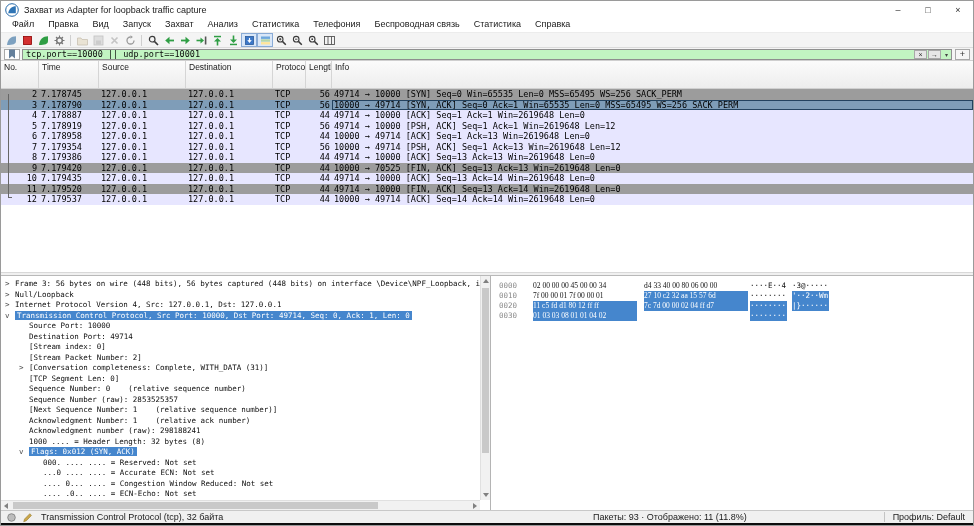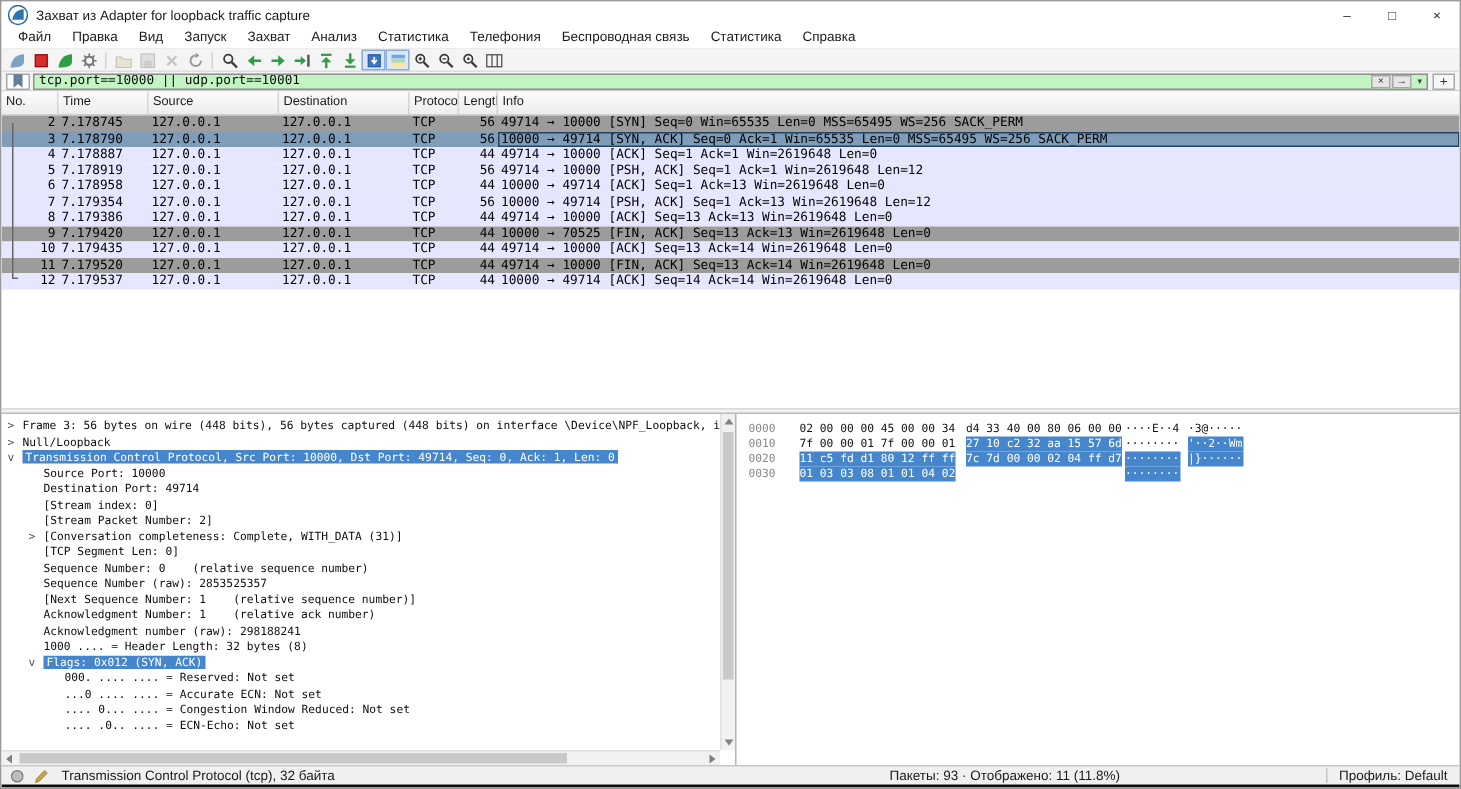--- a/index.html
+++ b/index.html
@@ -25,21 +25,21 @@
   
   .filterbar{height:13px;background:#f4f4f4;display:flex;align-items:center;padding:1px 3px;flex-shrink:0;border-bottom:1px solid #cfcfcf;}
   .bookmark-box{width:16px;height:11px;border:1px solid #a8a8a8;background:#fdfdfd;display:flex;align-items:center;justify-content:center;margin-right:2px;flex-shrink:0;}
   .filter-field{flex:1;height:11px;background:#c2f5c2;border:1px solid #8f8f8f;display:flex;align-items:center;overflow:hidden;}
   .filter-text{flex:1;font-family:"DejaVu Sans Mono",monospace;font-size:8.5px;color:#0a0a0a;padding-left:3px;white-space:pre;}
   .ffbtn{width:13px;height:9px;background:#e6e6e6;border:1px solid #a8a8a8;display:flex;align-items:center;justify-content:center;font-size:7px;color:#333;margin-right:1px;flex-shrink:0;}
   .fcaret{font-size:6px;color:#444;padding:0 3px;flex-shrink:0;}
   .add-btn{width:15px;height:11px;border:1px solid #a8a8a8;background:#f6f6f6;display:flex;align-items:center;justify-content:center;font-size:9px;color:#333;margin-left:3px;flex-shrink:0;}
   
   .plist{flex:1;display:flex;flex-direction:column;background:#ffffff;position:relative;overflow:hidden;}
-  .phead{height:16px;display:flex;background:linear-gradient(#fbfbfb,#ededed);border-bottom:1px solid #d0d0d0;flex-shrink:0;}
+  .phead{height:28px;display:flex;background:linear-gradient(#fbfbfb,#ededed);border-bottom:1px solid #d0d0d0;flex-shrink:0;}
   .hcell{font-size:8.5px;color:#1a1a1a;border-right:1px solid #d5d5d5;padding:0 3px;line-height:12px;overflow:hidden;white-space:nowrap;flex-shrink:0;}
   .phead .hcell:nth-of-type(1){width:38px;}
   .phead .hcell:nth-of-type(2){width:60px;}
   .phead .hcell:nth-of-type(3){width:87px;}
   .phead .hcell:nth-of-type(4){width:87px;}
   .phead .hcell:nth-of-type(5){width:33px;}
   .phead .hcell:nth-of-type(6){width:26px;}
   .phead .hcell:nth-of-type(7){flex:1;border-right:none;}
   .prows{position:relative;}
   .prow{display:flex;height:10.5px;line-height:10.5px;font-family:"DejaVu Sans Mono",monospace;font-size:8.5px;color:#000;}
@@ -79,21 +79,21 @@
   .hthumb{position:absolute;top:1px;bottom:1px;left:12px;width:365px;background:#c9c9c9;}
   .harrow{position:absolute;top:0;bottom:0;width:10px;display:flex;align-items:center;justify-content:center;}
   .harrow.left{left:0;} .harrow.right{right:0;}
   .tri-left{width:0;height:0;border-top:3px solid transparent;border-bottom:3px solid transparent;border-right:4px solid #808080;}
   .tri-right{width:0;height:0;border-top:3px solid transparent;border-bottom:3px solid transparent;border-left:4px solid #808080;}
   
   .hexpane{flex:1;background:#ffffff;border-left:1px solid #b4b4b4;padding:5px 0 0 8px;overflow:hidden;}
   .hexline{height:10px;line-height:10px;font-family:"DejaVu Sans Mono",monospace;font-size:7.5px;white-space:pre;color:#111;}
   .off{display:inline-block;width:26px;color:#8a8a8a;margin-right:8px;}
   .hseg{display:inline-block;white-space:pre;}
-  .w23{width:104px;}
+  .w23{width:104px;font-family:Liberation Serif, serif;}
   .w8{width:37px;}
   .g2{margin-left:7px;}
   .ga{margin-left:2px;}
   .g1{margin-left:5px;}
   .hl{background:#4586cd;color:#fff;}
   
   .statusbar{height:13px;background:#f0f0f0;border-top:1px solid #c8c8c8;display:flex;align-items:center;font-size:9px;color:#1a1a1a;flex-shrink:0;}
   .status-left{width:592px;display:flex;align-items:center;overflow:hidden;flex-shrink:0;}
   .sicon{width:12px;height:11px;display:flex;align-items:center;justify-content:center;margin-left:4px;flex-shrink:0;}
   .status-left-text{margin-left:8px;white-space:nowrap;}
@@ -407,20 +407,21 @@
   <div class="splitter"></div>
 
   <div class="bottom">
     <div class="dpane">
       <div class="dcontent">
 
           <div class="dline i0"><span class="exp">&gt;</span><span class="txt">Frame 3: 56 bytes on wire (448 bits), 56 bytes captured (448 bits) on interface \Device\NPF_Loopback, id 0</span></div>
 
           <div class="dline i0"><span class="exp">&gt;</span><span class="txt">Null/Loopback</span></div>
 
+          <div class="dline i0"><span class="exp">&gt;</span><span class="txt">Internet Protocol Version 4, Src: 127.0.0.1, Dst: 127.0.0.1</span></div>
 
           <div class="dline i0"><span class="exp">v</span><span class="txt dsel">Transmission Control Protocol, Src Port: 10000, Dst Port: 49714, Seq: 0, Ack: 1, Len: 0</span></div>
 
           <div class="dline i1"><span class="exp"></span><span class="txt">Source Port: 10000</span></div>
 
           <div class="dline i1"><span class="exp"></span><span class="txt">Destination Port: 49714</span></div>
 
           <div class="dline i1"><span class="exp"></span><span class="txt">[Stream index: 0]</span></div>
 
           <div class="dline i1"><span class="exp"></span><span class="txt">[Stream Packet Number: 2]</span></div>

